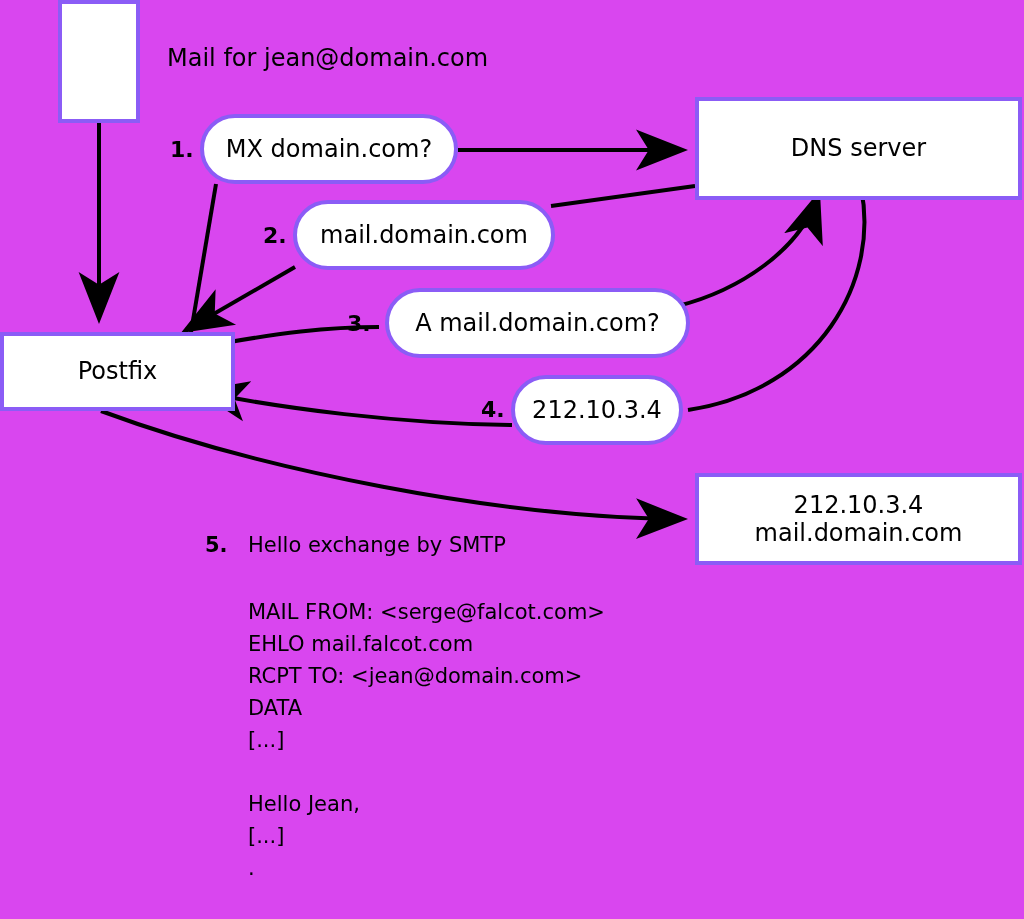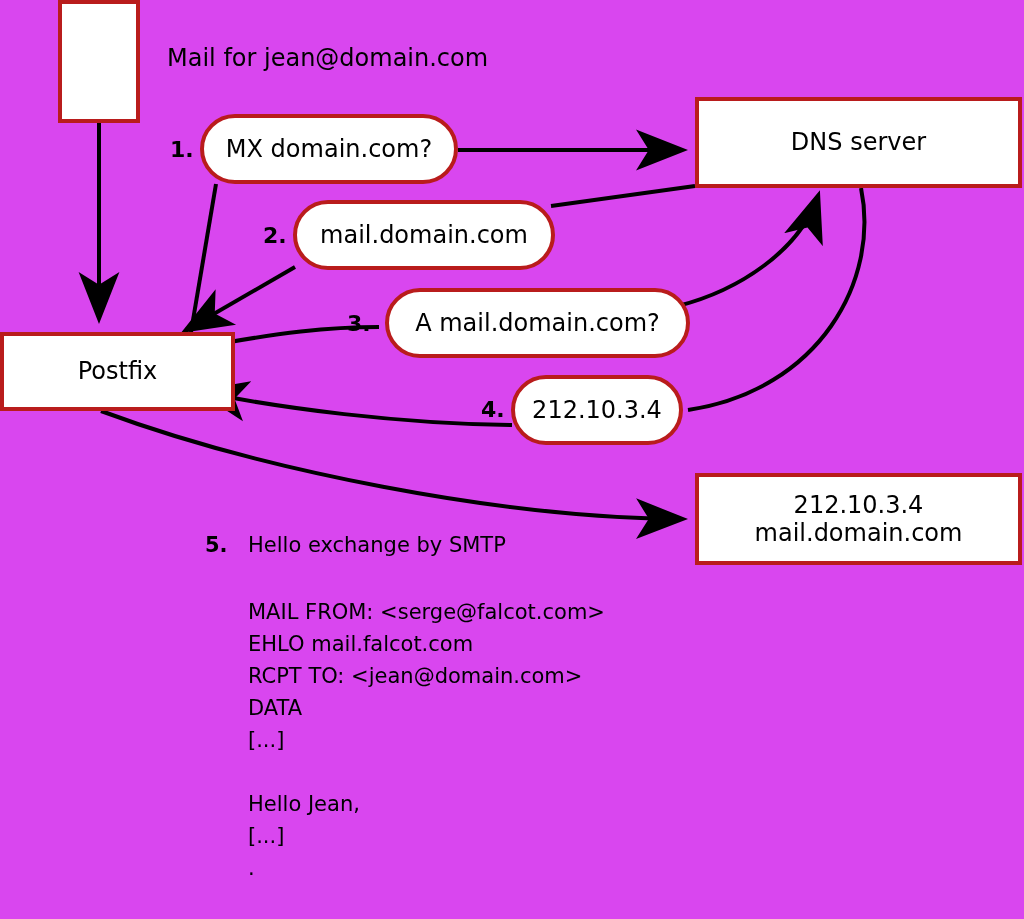--- a/index.html
+++ b/index.html
@@ -21,21 +21,21 @@
     position: absolute;
     left: 0;
     top: 0;
     width: 1024px;
     height: 919px;
   }
   .node {
     position: absolute;
     box-sizing: border-box;
     background: #ffffff;
-    border: 4px solid #b91c1c;
+    border: 4px solid #8b5cf6;
     display: flex;
     flex-direction: column;
     align-items: center;
     justify-content: center;
     text-align: center;
     color: #000000;
     z-index: 3;
   }
   .node-rect {
     border-radius: 0;
@@ -136,21 +136,21 @@
       <path d="M101,411 C260,470 500,518 682,519" stroke="#000000" stroke-width="4" fill="none" marker-end="url(#arrowhead)"></path>
     </g>
   </svg>
 
   <div class="node node-rect" id="sender-box" style="left:58px; top:0px; width:82px; height:123px;">
     <span class="node-line" style="font-size:22px;"></span>
   </div>
 
   <div class="free-text" id="title-text" style="left:167px; top:44px;">Mail for jean@domain.com</div>
 
-  <div class="node node-rect" id="dns-server-box" style="left:695px; top:97px; width:327px; height:91px;">
+  <div class="node node-rect" id="dns-server-box" style="left:695px; top:97px; width:327px; height:103px;">
     <span class="node-line" style="font-size:24px;">DNS server</span>
   </div>
 
   <div class="step-label" style="left:170px; top:137px; font-size:22px;">1.</div>
   <div class="node node-bubble" id="bubble-1" style="left:200px; top:114px; width:258px; height:70px;">
     <span class="node-line" style="font-size:24px;">MX domain.com?</span>
   </div>
 
   <div class="step-label" style="left:263px; top:223px; font-size:22px;">2.</div>
   <div class="node node-bubble" id="bubble-2" style="left:293px; top:200px; width:262px; height:70px;">

